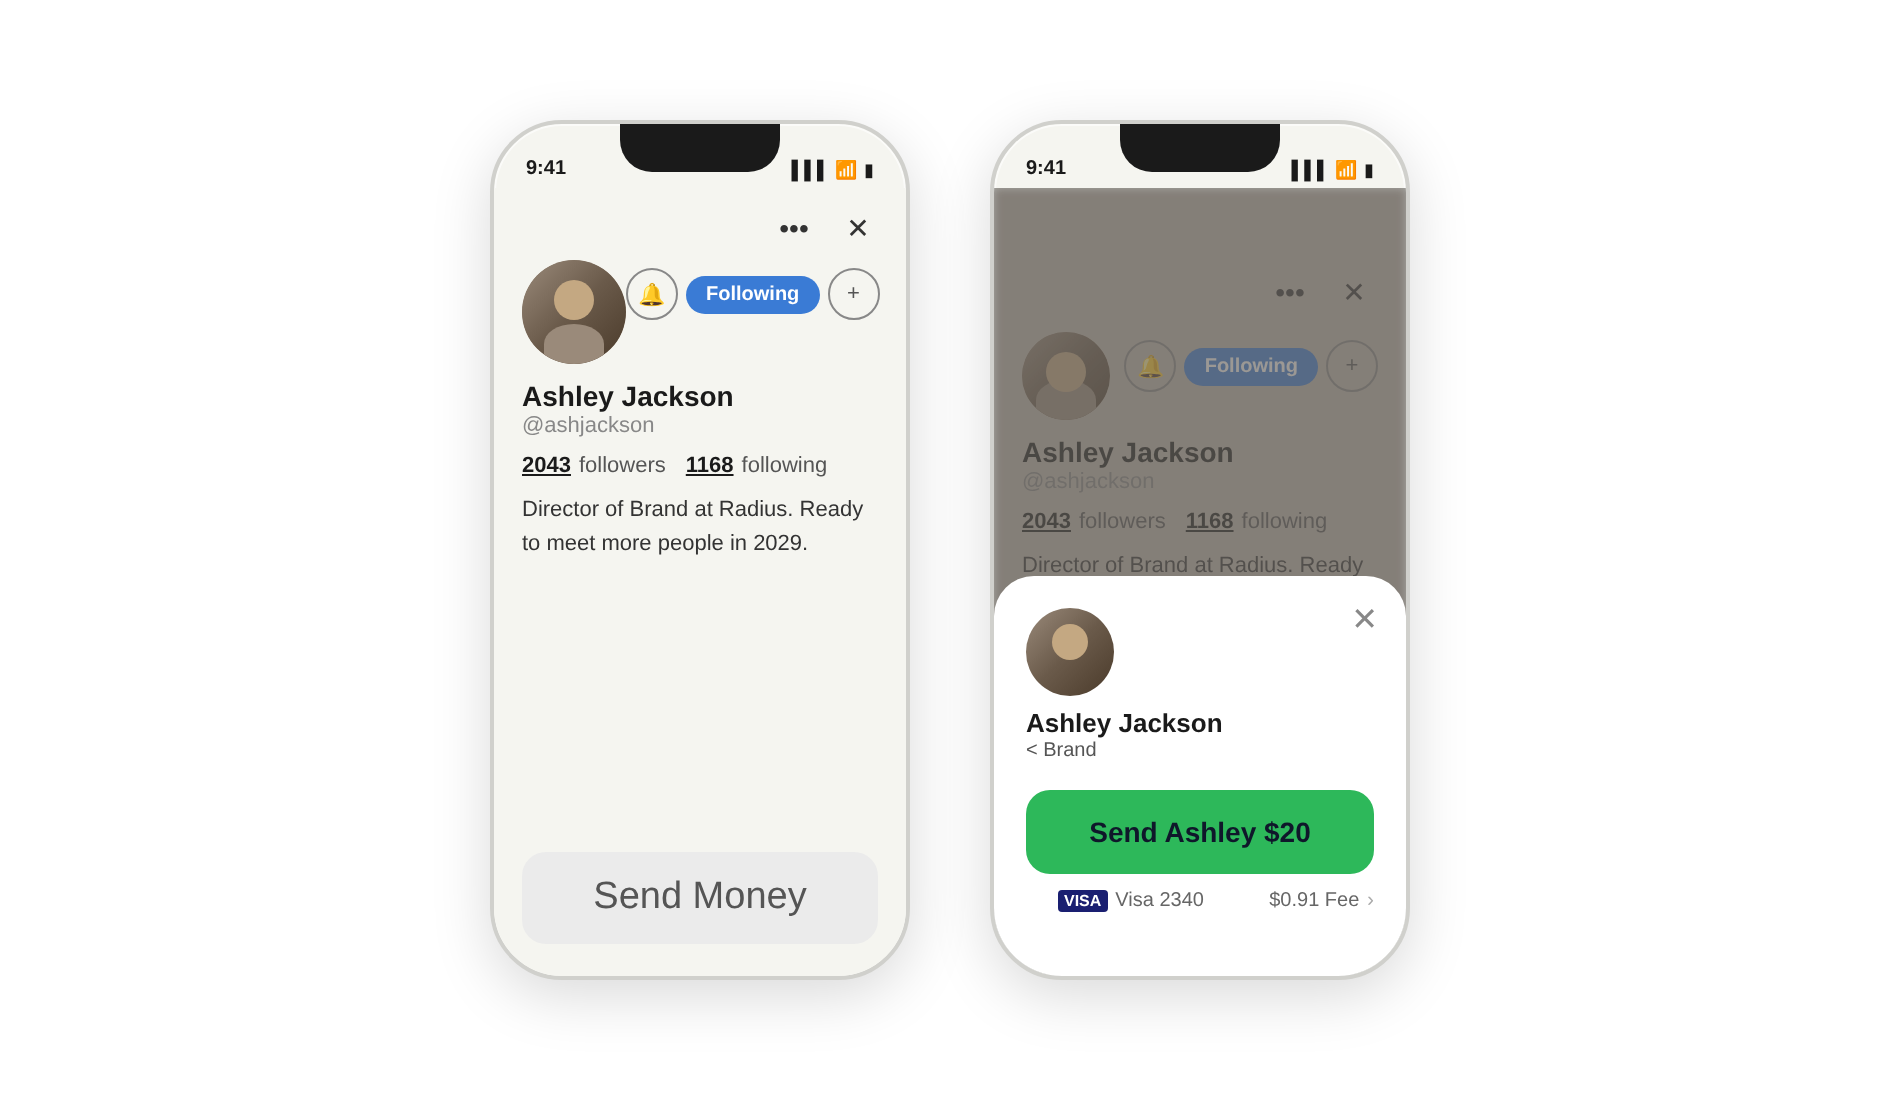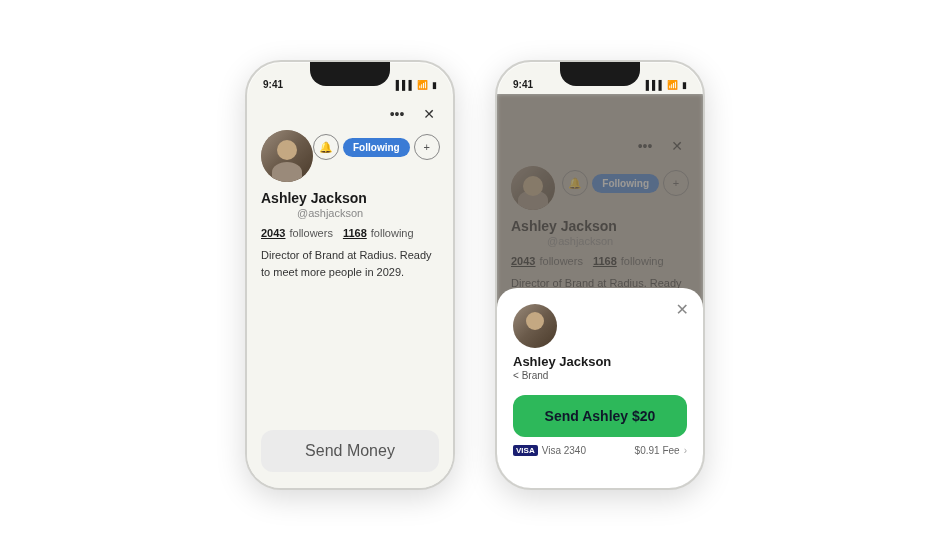--- a/index.html
+++ b/index.html
@@ -198,21 +198,20 @@
       font-size: 14px;
       font-weight: 700;
       color: #1a1a1a;
       margin-top: 8px;
     }
 
     .profile-handle {
       font-size: 11px;
       color: #888;
       margin-top: 1px;
-      margin-left: 36px;
     }
 
     .profile-stats {
       display: flex;
       gap: 4px;
       margin-top: 8px;
       font-size: 11px;
       color: #555;
     }
 
@@ -236,21 +235,21 @@
       left: 14px;
       right: 14px;
     }
 
     .send-money-btn {
       width: 100%;
       padding: 12px;
       background: #ebebeb;
       border: none;
       border-radius: 12px;
-      font-size: 16px;
+      font-size: 19px;
       color: #555;
       cursor: pointer;
       text-align: center;
     }
 
     
     .profile-bg-blurred {
       position: absolute;
       top: 0;
       left: 0;
@@ -361,20 +360,21 @@
       align-items: center;
       margin-top: 8px;
       font-size: 10px;
       color: #666;
     }
 
     .visa-info {
       display: flex;
       align-items: flex-start;
       gap: 4px;
+      margin-left: 16px;
     }
 
     .visa-icon {
       font-size: 8px;
       background: #1a1f71;
       color: #fff;
       padding: 1px 3px;
       border-radius: 2px;
       font-weight: 700;
     }

